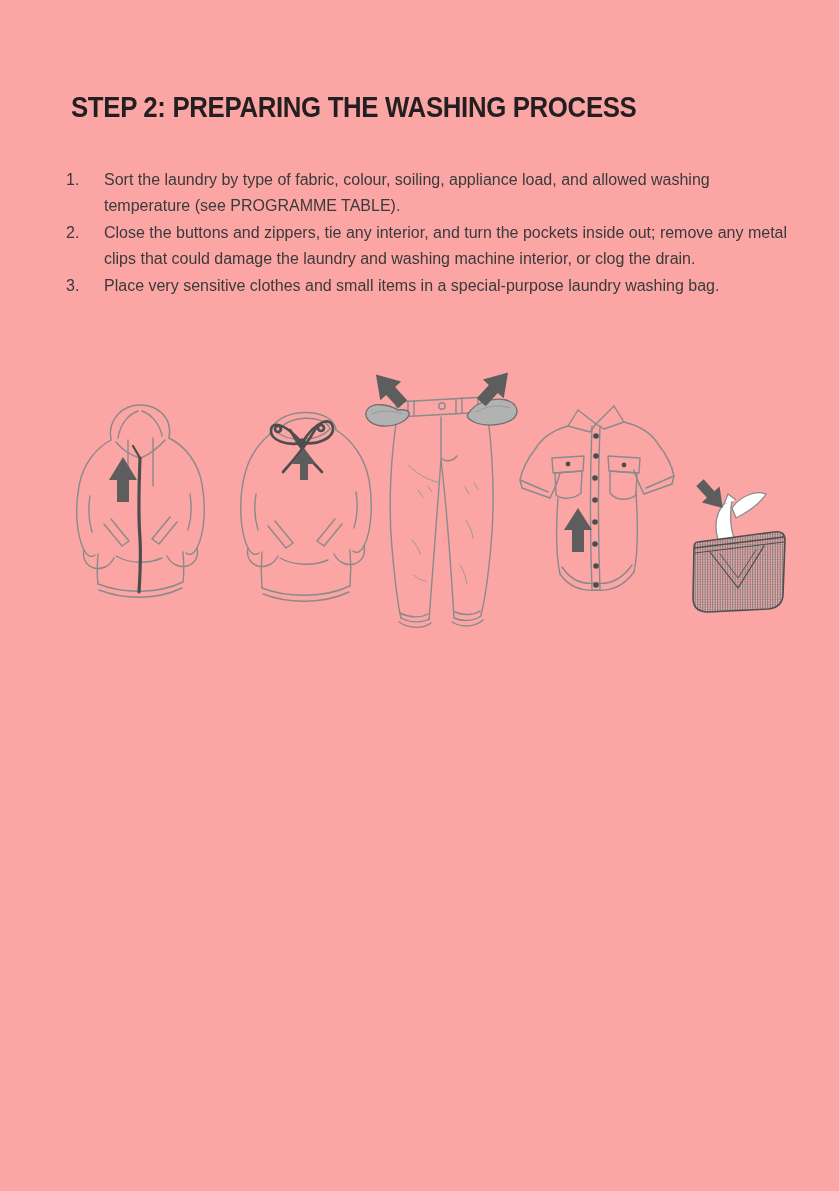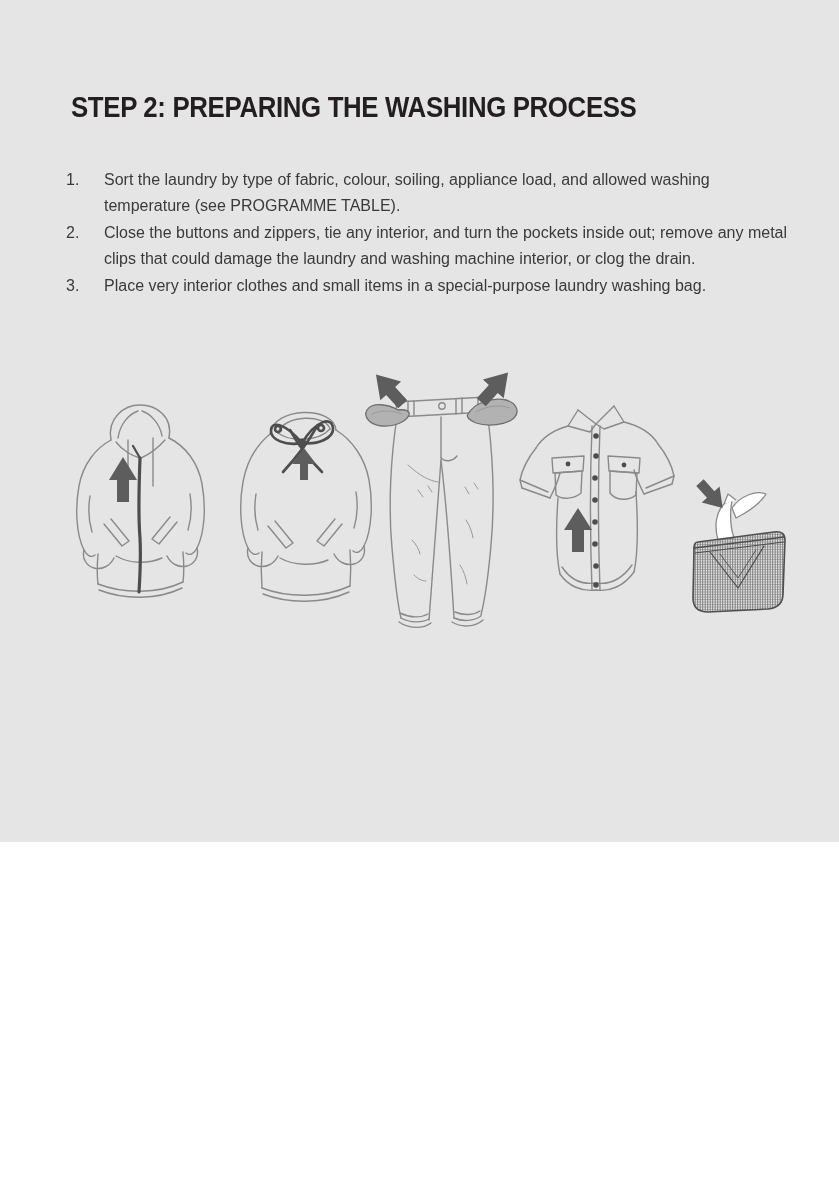--- a/index.html
+++ b/index.html
@@ -1,21 +1,21 @@
 <!DOCTYPE html>
 <html><head>
 <meta charset="utf-8">
 <style>
   * { margin: 0; padding: 0; box-sizing: border-box; }
   html, body { background: #ffffff; }
   .page {
     position: relative;
     width: 839px;
-    height: 842px;
-    background: #e5e5e5;
+    height: 1191px;
+    background: #fca5a5;
     overflow: hidden;
     font-family: "Liberation Sans", sans-serif;
   }
   .title {
     position: absolute;
     left: 71px;
     top: 90px;
     font-size: 30px;
     font-weight: bold;
     letter-spacing: -0.4px;
@@ -64,21 +64,21 @@
     <li class="step">
       <span class="num">1.</span>
       <span class="txt">Sort the laundry by type of fabric, colour, soiling, appliance load, and allowed washing temperature (see PROGRAMME TABLE).</span>
     </li>
     <li class="step">
       <span class="num">2.</span>
       <span class="txt">Close the buttons and zippers, tie any interior, and turn the pockets inside out; remove any metal clips that could damage the laundry and washing machine interior, or clog the drain.</span>
     </li>
     <li class="step">
       <span class="num">3.</span>
-      <span class="txt">Place very interior clothes and small items in a special-purpose laundry washing bag.</span>
+      <span class="txt">Place very sensitive clothes and small items in a special-purpose laundry washing bag.</span>
     </li>
   </ol>
 
   <div>
 
     <svg class="fig fig-zip" viewBox="0 0 168 208" role="img" aria-label="Hooded jacket with upward arrow along the zipper showing it being closed">
       <g class="ln">
         <path d="M55,44 C51,22 68,9 84,9 C100,9 117,20 113,42"></path>
         <path d="M62,42 C64,28 73,18 82,15"></path>
         <path d="M106,40 C104,28 95,18 86,15"></path>

